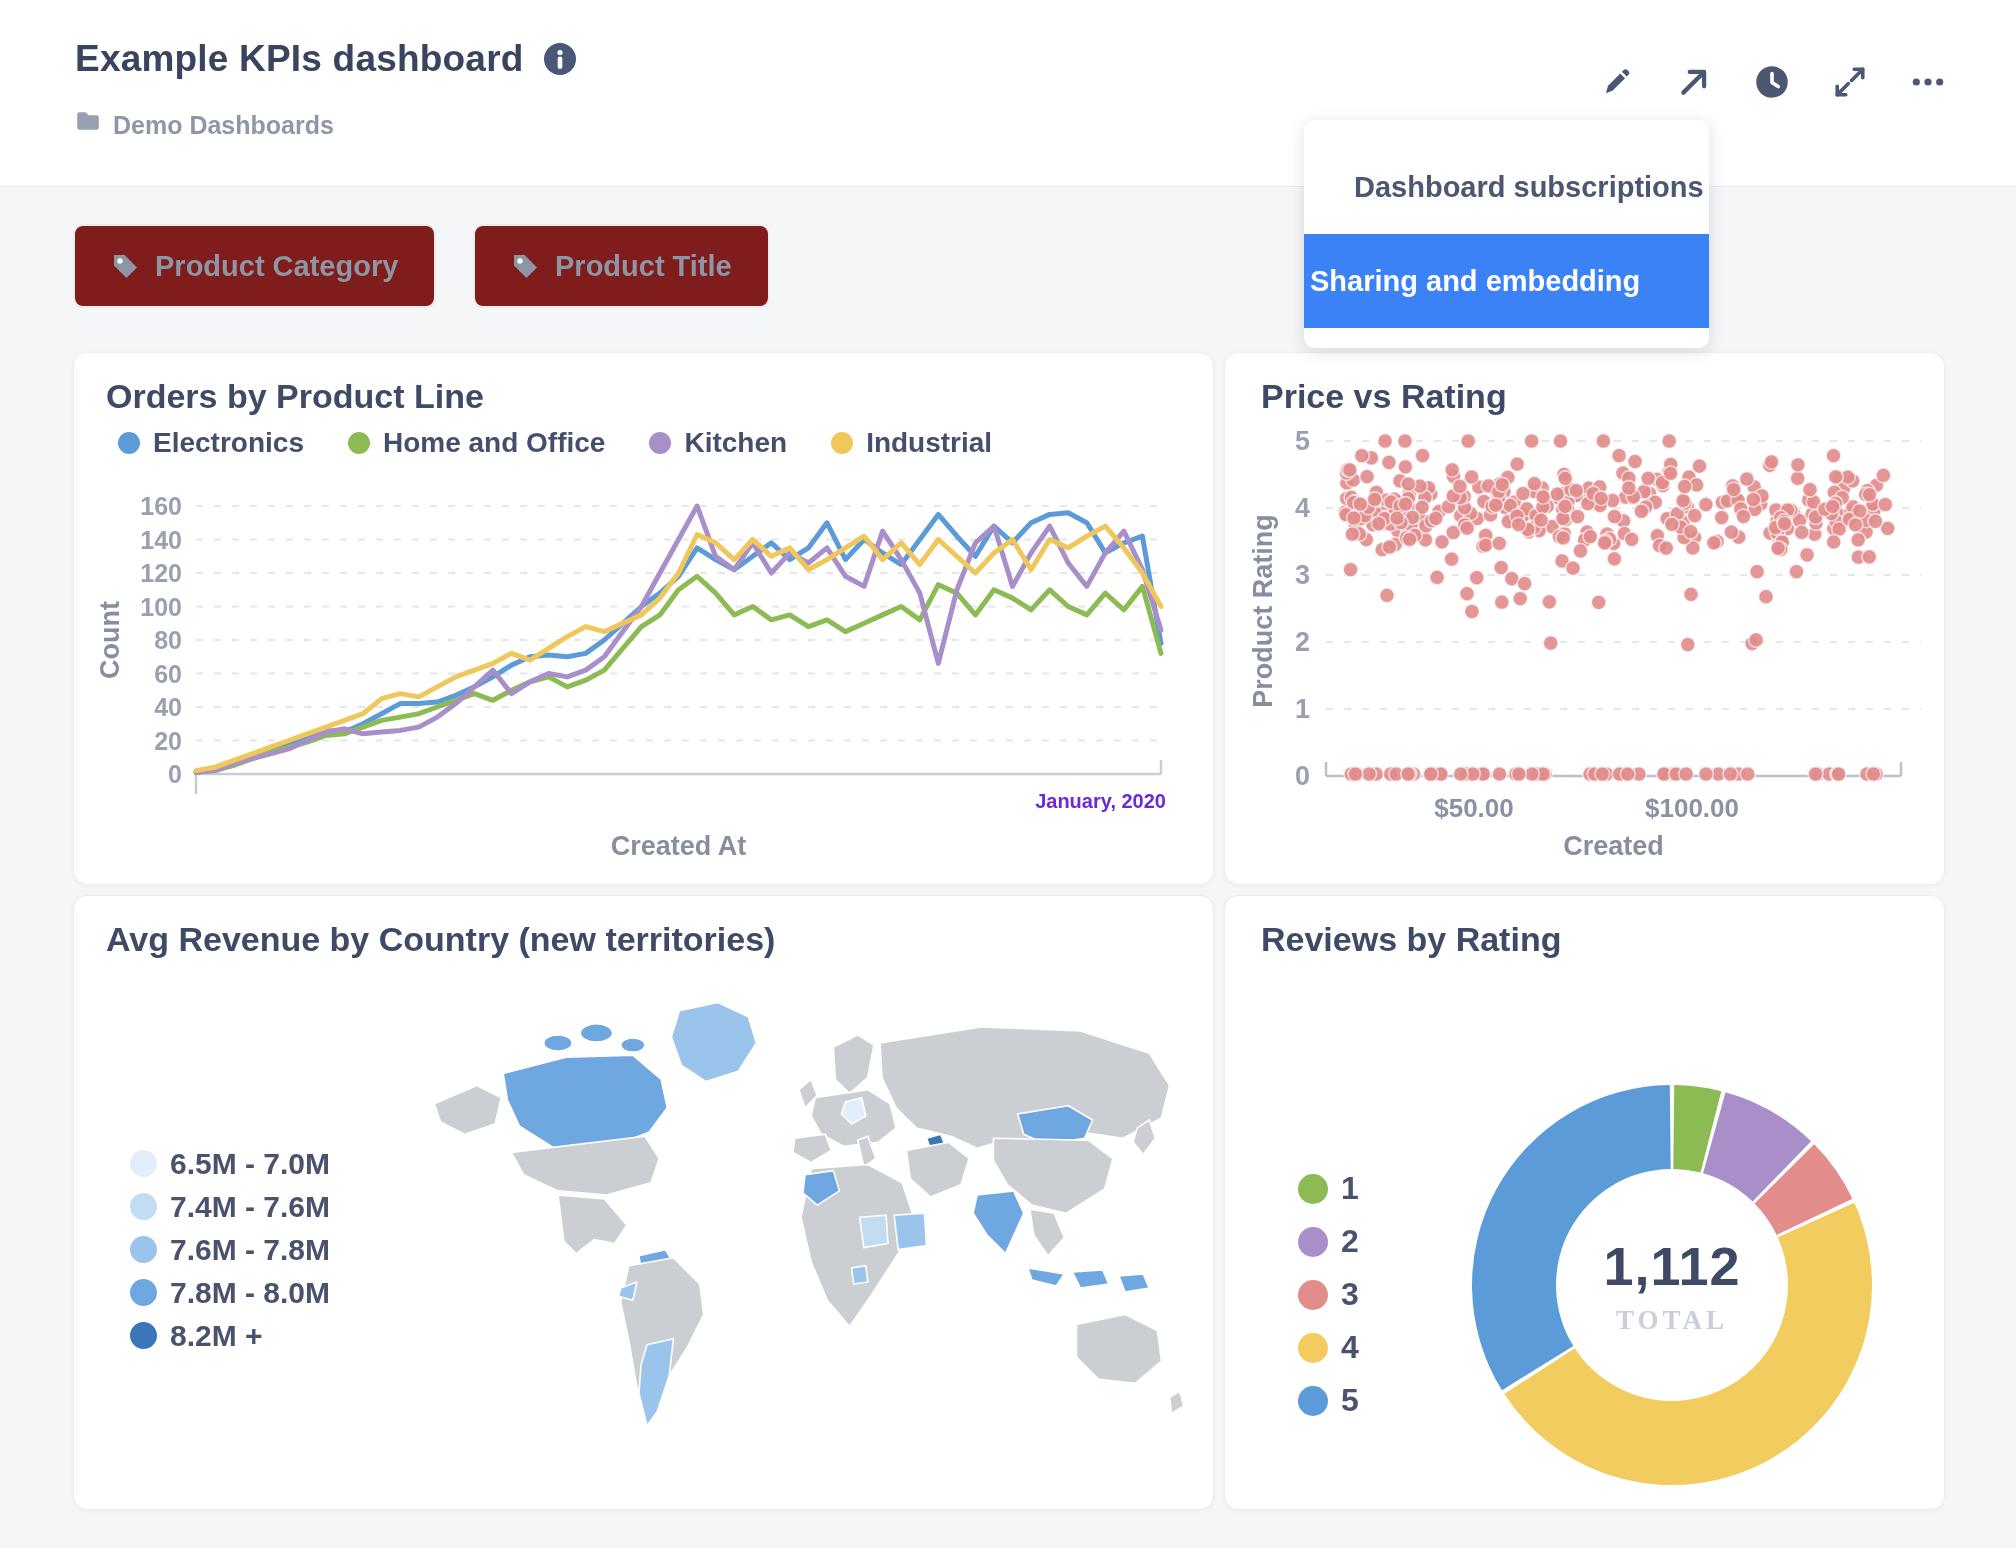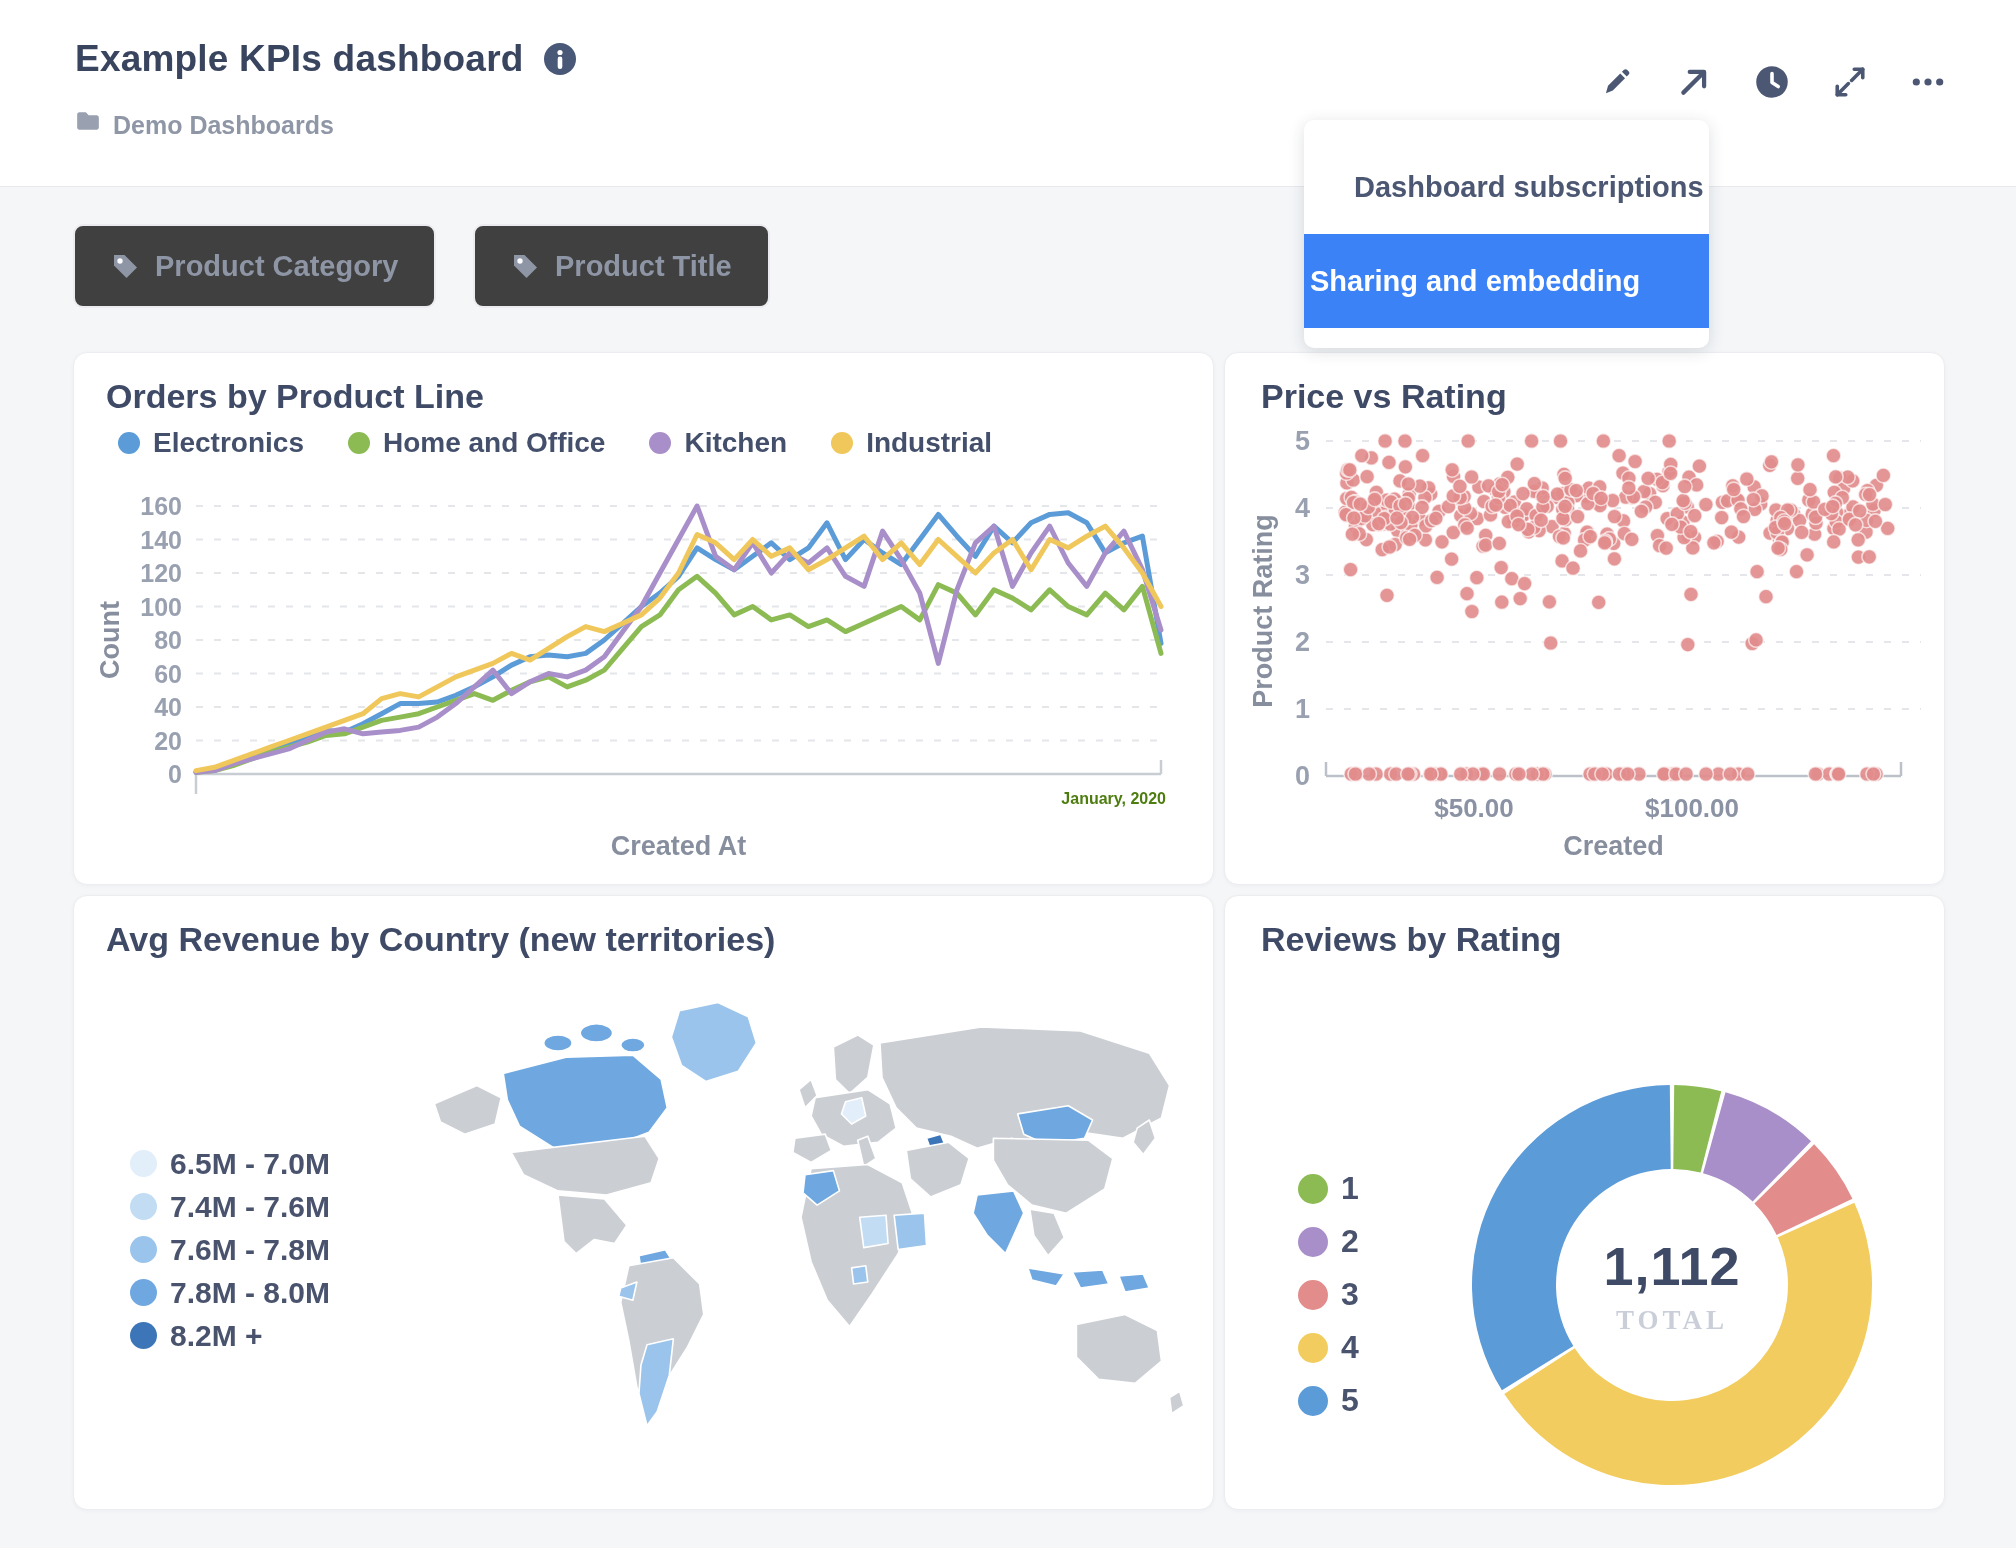--- a/index.html
+++ b/index.html
@@ -18,28 +18,28 @@
   .header-actions{position:absolute;left:1598px;top:64px;display:flex;gap:42px;}
   .icon-btn{width:36px;height:36px;display:flex;align-items:center;justify-content:center;cursor:pointer;background:none;border:none;padding:0;}
   .icon-btn svg{display:block;}
   
   .share-menu{position:absolute;left:1304px;top:120px;width:405px;background:#fff;border-radius:10px;
     box-shadow:0 3px 16px rgba(40,50,70,.15);padding:20px 0;z-index:30;}
   .menu-item{height:94px;line-height:94px;padding:0 50px;font-size:29px;font-weight:700;color:#4c5773;cursor:pointer;white-space:nowrap;}
   .menu-item.active{background:#3b82f6;color:#ffffff;padding-left:6px;}
   
   .chip{position:absolute;top:224px;height:80px;display:flex;align-items:center;gap:16px;padding:0 36px;
-    background:#404040;border:2px solid #ececf0;border-radius:10px;font-size:29px;font-weight:700;color:#8e95a5;cursor:pointer;}
+    background:#7f1d1d;border:2px solid #ececf0;border-radius:10px;font-size:29px;font-weight:700;color:#8e95a5;cursor:pointer;}
   
   .card{position:absolute;background:#ffffff;border:1px solid #ecedf0;border-radius:14px;box-shadow:0 1px 4px rgba(20,30,50,.04);}
   .card-title{position:absolute;left:32px;top:24px;font-size:34px;font-weight:700;color:#3e4a66;cursor:pointer;}
   .chart-svg{position:absolute;left:0;top:0;}
   .axis-word{position:absolute;font-size:27px;font-weight:700;color:#878e9e;}
   .v-word{transform:translate(-50%,-50%) rotate(-90deg);white-space:nowrap;}
-  .x-end-label{position:absolute;font-size:16px;font-weight:700;color:#4d7c0f;margin-left:40px;}
+  .x-end-label{position:absolute;font-size:20px;font-weight:700;color:#6d28d9;margin-left:40px;}
   .x-tick{position:absolute;transform:translateX(-50%);font-size:26px;font-weight:700;color:#8a92a4;}
   
   .line-legend{position:absolute;left:44px;top:74px;display:flex;align-items:center;gap:44px;}
   .legend-entry{display:flex;align-items:center;gap:13px;font-size:28px;font-weight:700;color:#44506b;cursor:pointer;}
   .legend-dot{width:22px;height:22px;border-radius:50%;flex:0 0 auto;}
   .stack-legend{position:absolute;display:flex;flex-direction:column;}
   .stack-legend .legend-entry{height:43px;font-size:30px;color:#49536d;}
   .stack-legend.big .legend-entry{height:53px;font-size:32px;}
   .stack-legend .legend-dot{width:27px;height:27px;}
   .stack-legend.big .legend-dot{width:30px;height:30px;}

